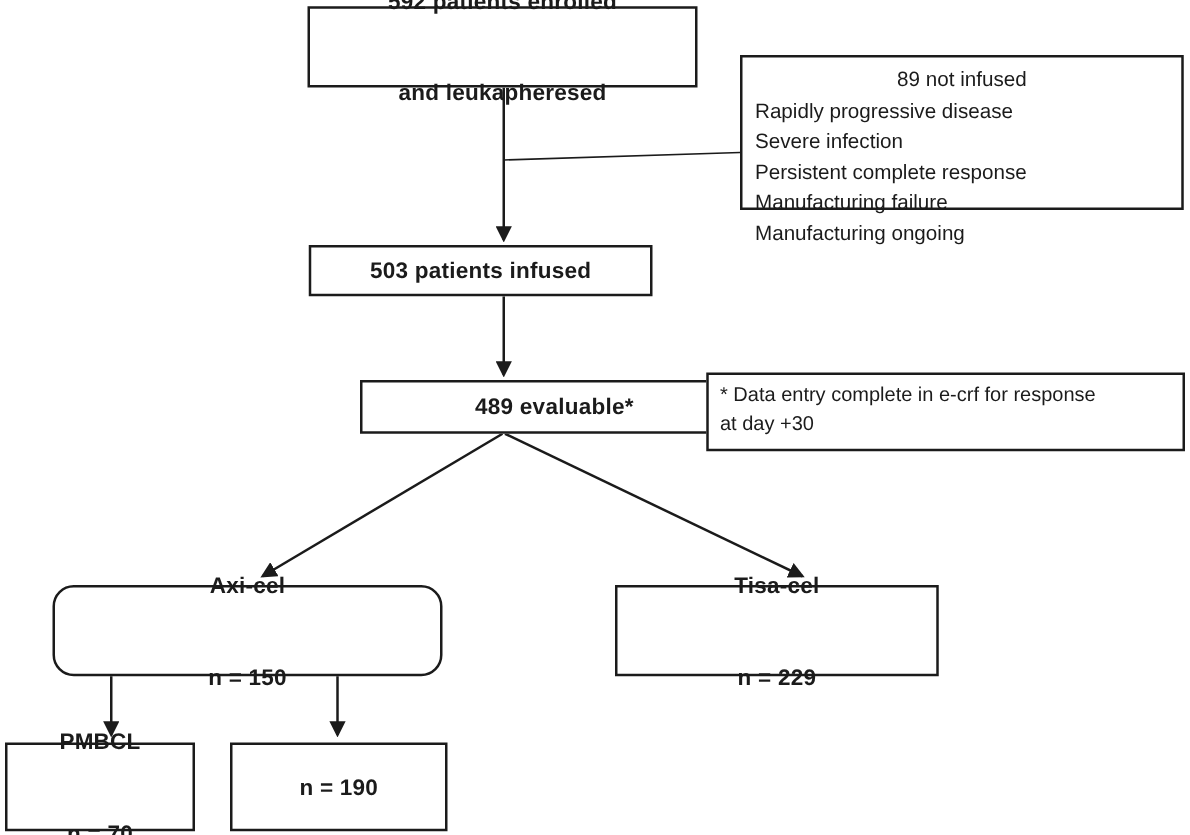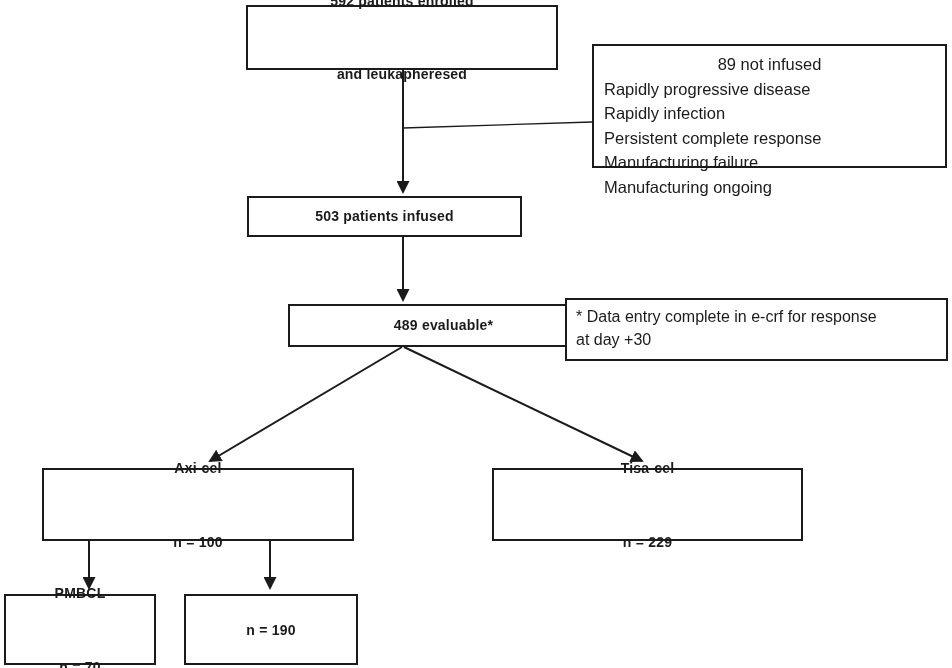--- a/index.html
+++ b/index.html
@@ -24,21 +24,21 @@
   }
   .center-box {
     display: flex;
     flex-direction: column;
     align-items: center;
     justify-content: center;
     text-align: center;
   }
   .bold-text {
     font-weight: bold;
-    font-size: 14px;
+    font-size: 18px;
     line-height: 25px;
     letter-spacing: 0.2px;
     gap: 48px;
   }
   .two-line {
     line-height: 26px;
   }
   .reason-box {
     font-size: 16.5px;
     line-height: 24.5px;
@@ -91,45 +91,45 @@
   </svg>
 
   <div class="box center-box bold-text" style="left:246px; top:5px; width:312px; height:65px;">
     <div>592 patients enrolled</div>
     <div>and leukapheresed</div>
   </div>
 
   <div class="box reason-box" style="left:592px; top:44px; width:355px; height:124px;">
     <div class="reason-title">89 not infused</div>
     <div class="reason-line">Rapidly progressive disease</div>
-    <div class="reason-line">Rapidly infection</div>
+    <div class="reason-line">Severe infection</div>
     <div class="reason-line">Persistent complete response</div>
     <div class="reason-line">Manufacturing failure</div>
     <div class="reason-line">Manufacturing ongoing</div>
   </div>
 
   <div class="box center-box bold-text" style="left:247px; top:196px; width:275px; height:41px;">
     <div>503 patients infused</div>
   </div>
 
   <div class="box center-box bold-text" style="left:247px; top:304px; width:311px; height:43px;margin-left:41px;">
     <div>489 evaluable*</div>
   </div>
 
   <div class="box footnote-box" style="left:565px; top:298px; width:383px; height:63px;">
     <div>* Data entry complete in e-crf for response</div>
     <div>at day +30</div>
   </div>
 
-  <div class="box center-box bold-text two-line" style="left:42px; top:468px; width:312px; height:73px;">
+  <div class="box center-box bold-text two-line" style="left:42px; top:468px; width:312px; height:73px;border-radius:17px;">
     <div>Axi-cel</div>
-    <div>n = 100</div>
+    <div>n = 150</div>
   </div>
 
-  <div class="box center-box bold-text two-line" style="left:492px; top:468px; width:311px; height:73px;">
+  <div class="box center-box bold-text two-line" style="left:492px; top:468px; width:259px; height:73px;">
     <div>Tisa-cel</div>
     <div>n = 229</div>
   </div>
 
   <div class="box center-box bold-text two-line" style="left:4px; top:594px; width:152px; height:71px;">
     <div>PMBCL</div>
     <div>n = 70</div>
   </div>
 
   <div class="box center-box bold-text two-line" style="left:184px; top:594px; width:174px; height:71px;">

